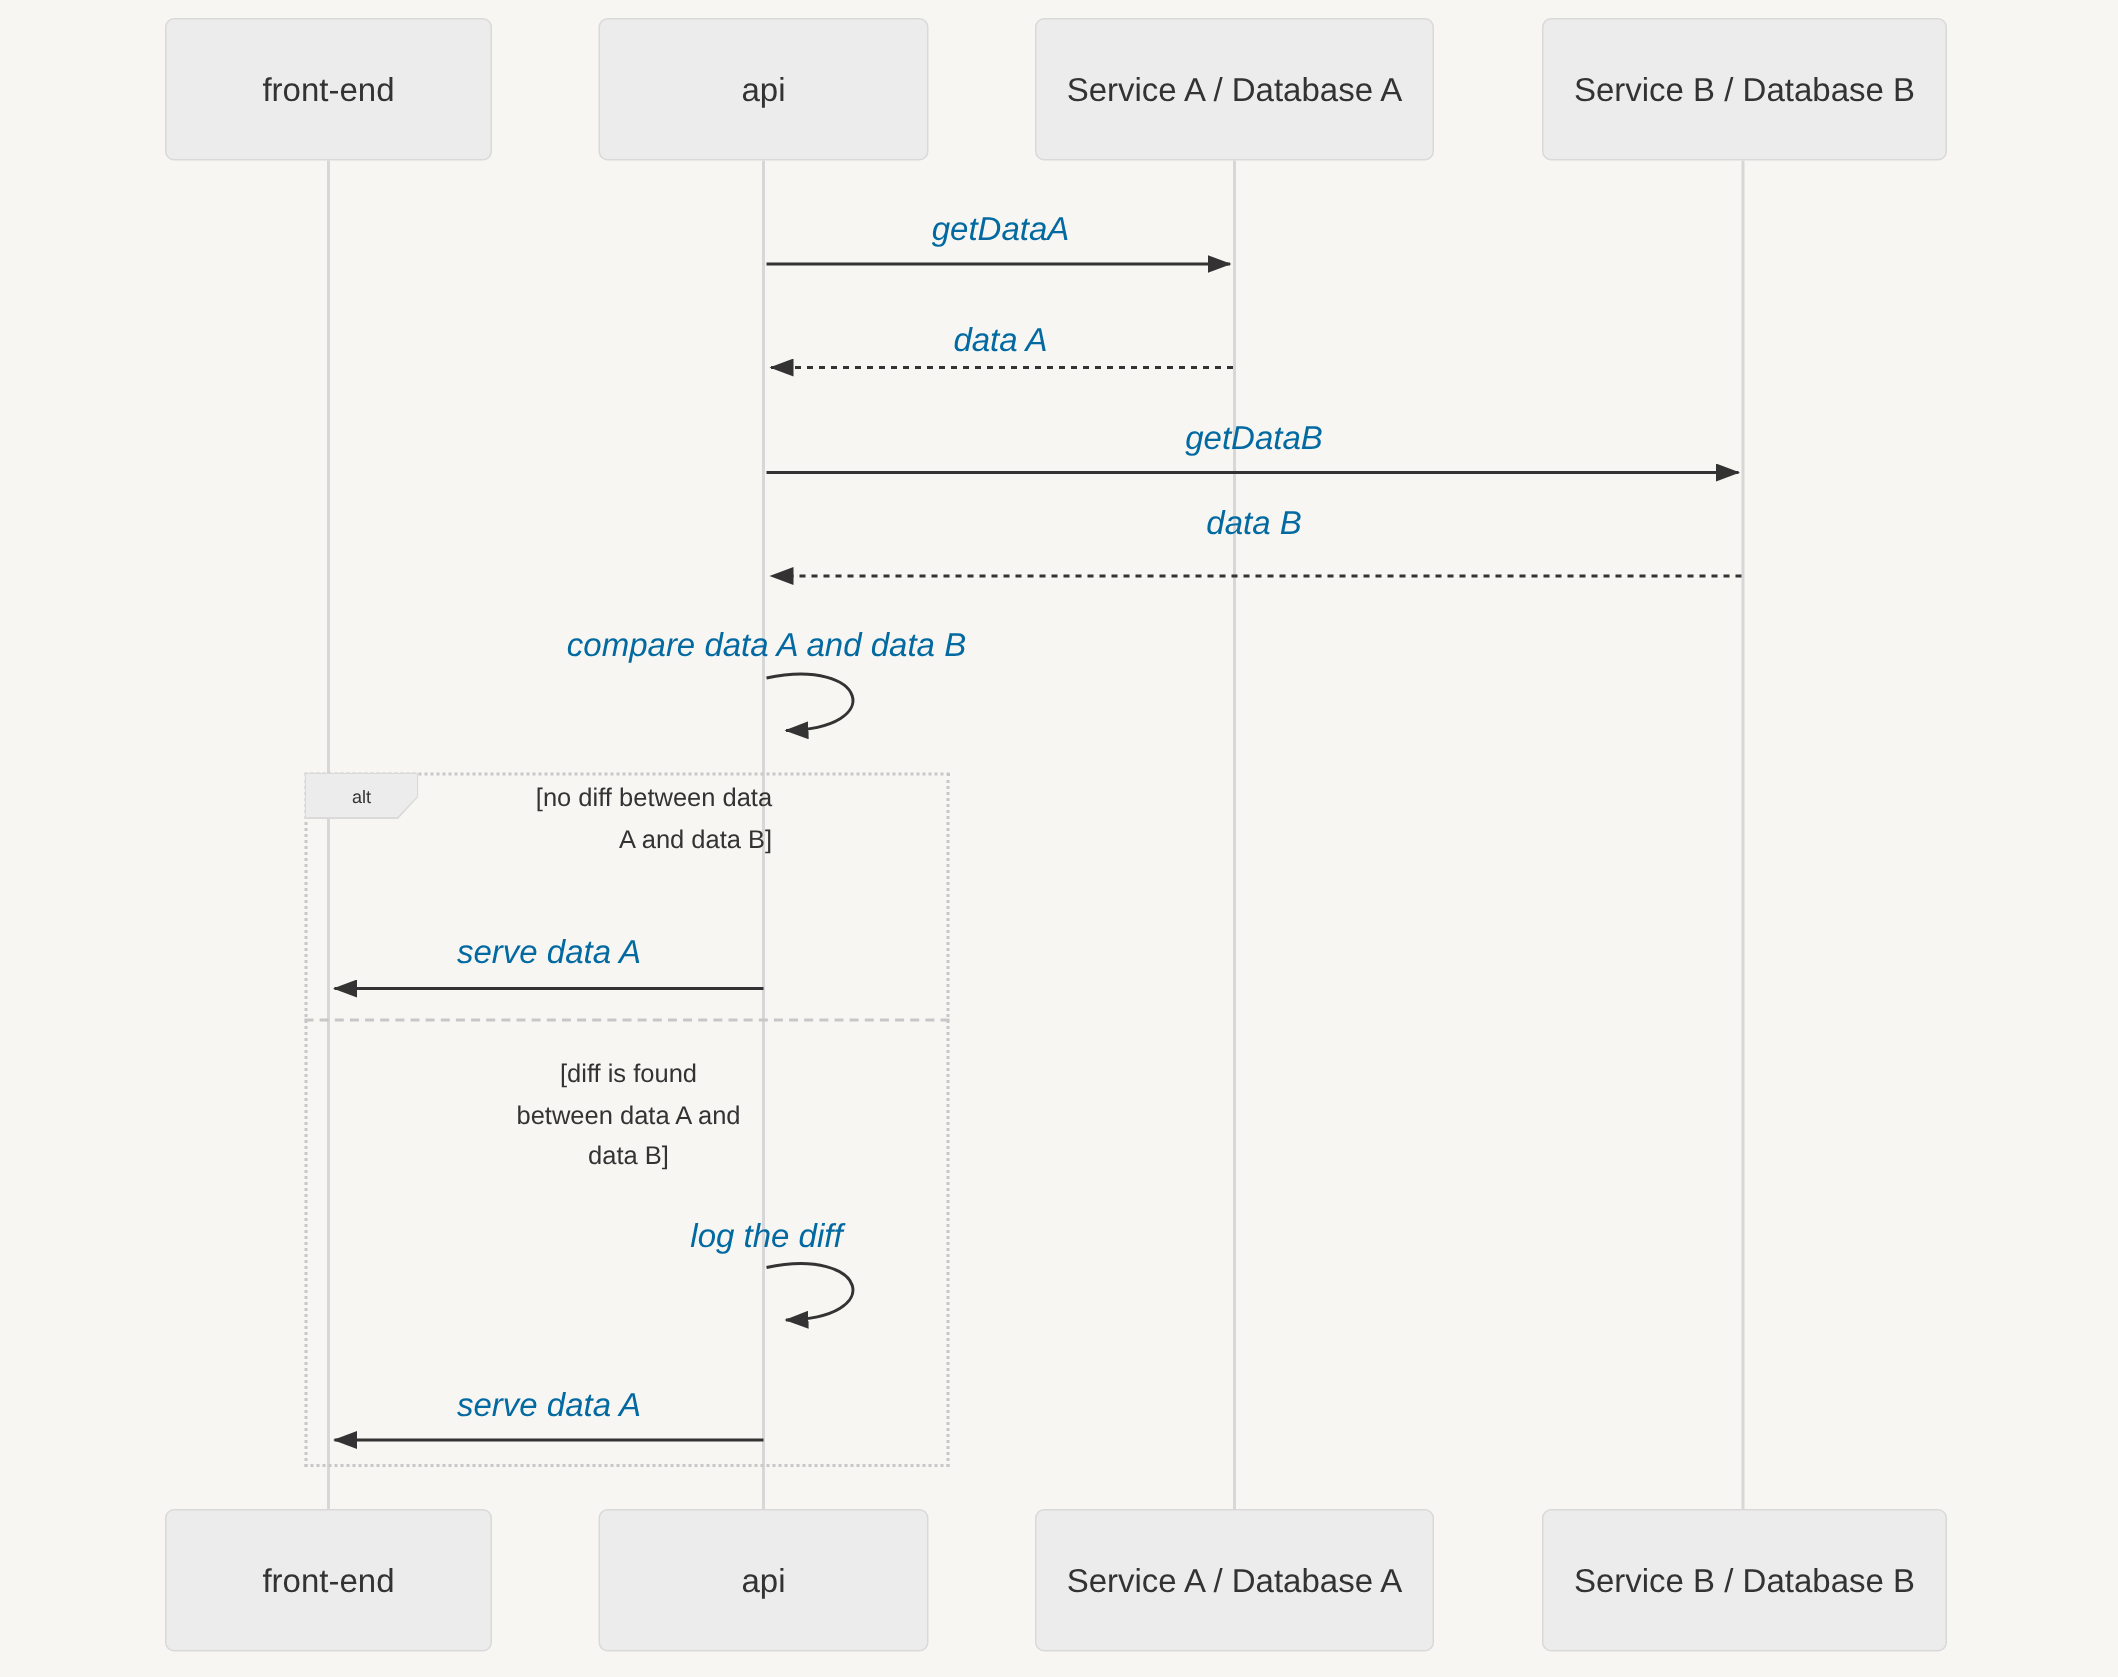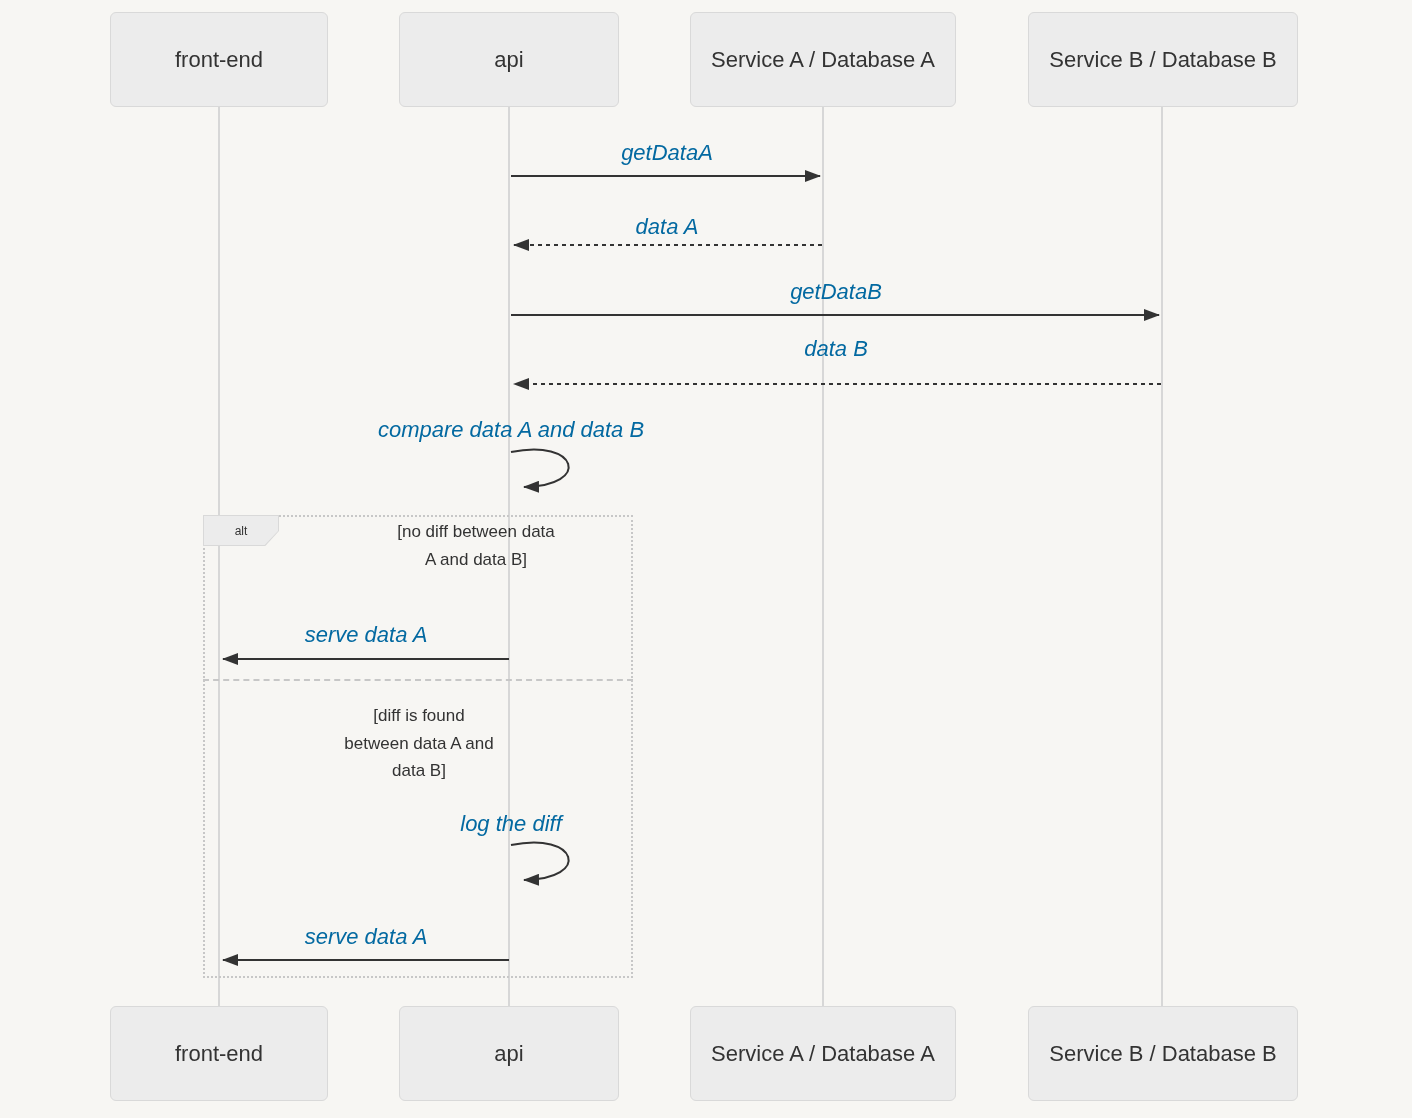--- a/index.html
+++ b/index.html
@@ -103,21 +103,21 @@
   <div class="lifeline" style="left:218px"></div>
   <div class="lifeline" style="left:508px"></div>
   <div class="lifeline" style="left:822px"></div>
   <div class="lifeline" style="left:1161px"></div>
 
   <div class="alt-frame"></div>
   <div class="alt-divider"></div>
   <div class="alt-tab">
     <div class="alt-tab-inner">alt</div>
   </div>
-  <div class="cond-label" style="left:476px; top:518px;">[no diff between data
+  <div class="cond-label" style="left:436px; top:518px;text-align:right;">[no diff between data
 A and data B]</div>
   <div class="cond-label" style="left:419px; top:686px;margin-top:16px;">[diff is found
 between data A and
 data B]</div>
 
   <svg class="overlay" width="1412" height="1118" viewBox="0 0 1412 1118">
     <defs>
       <marker id="ah" markerUnits="userSpaceOnUse" markerWidth="18" markerHeight="12" refX="15" refY="6" orient="auto">
         <path d="M0,0 L16,6 L0,12 z" fill="#333333"></path>
       </marker>

